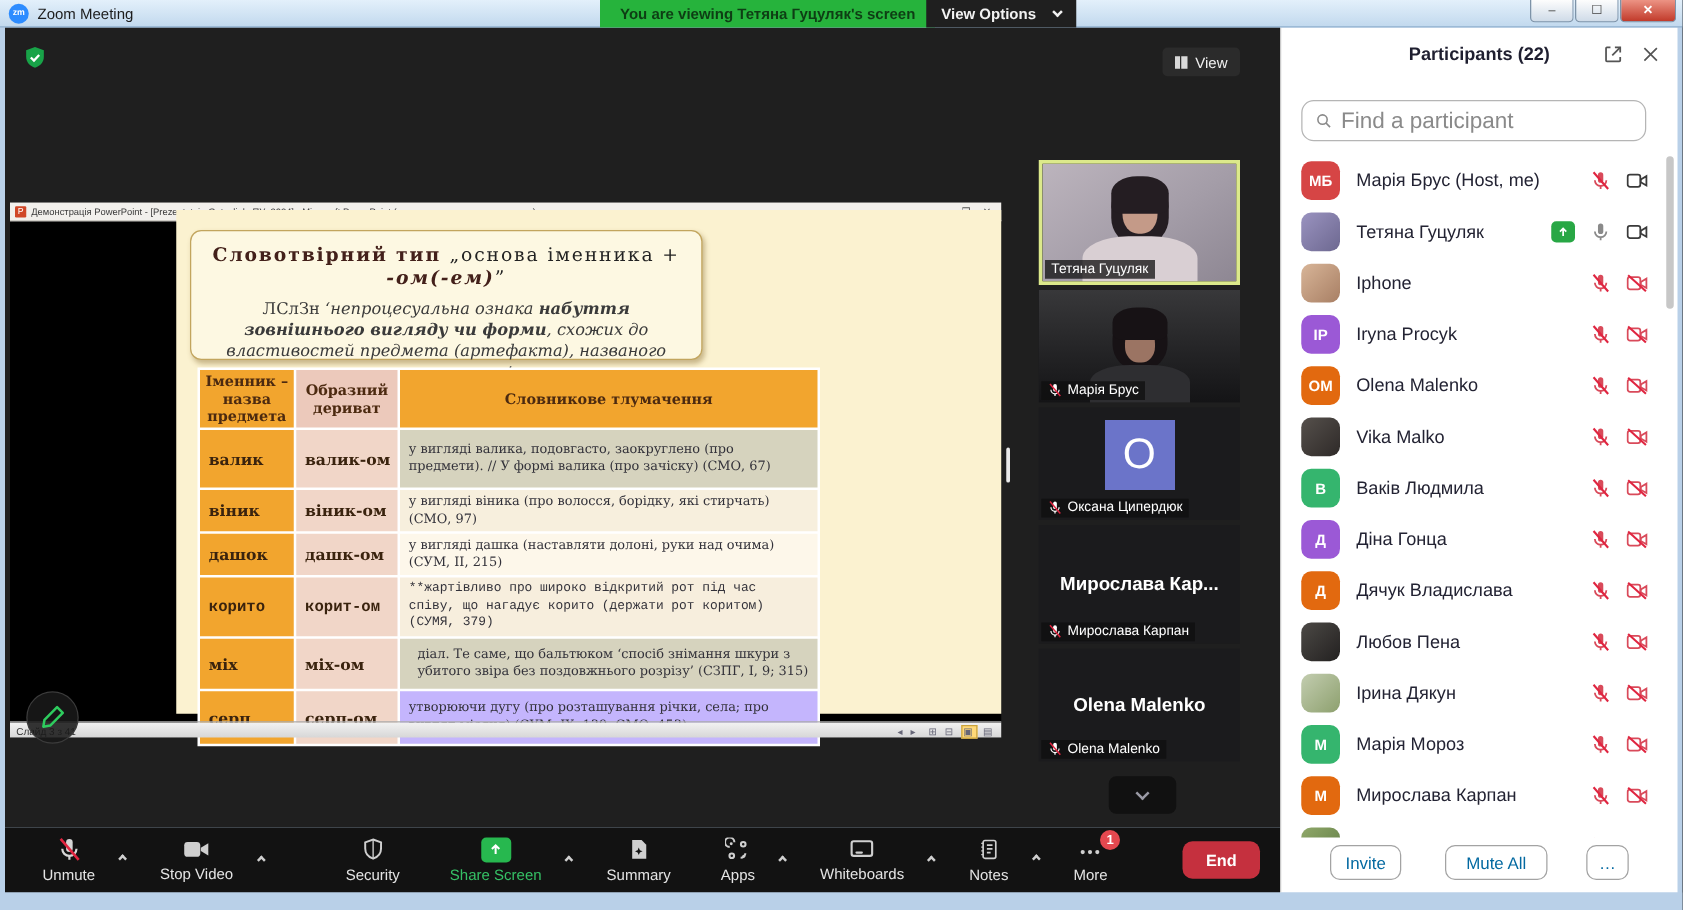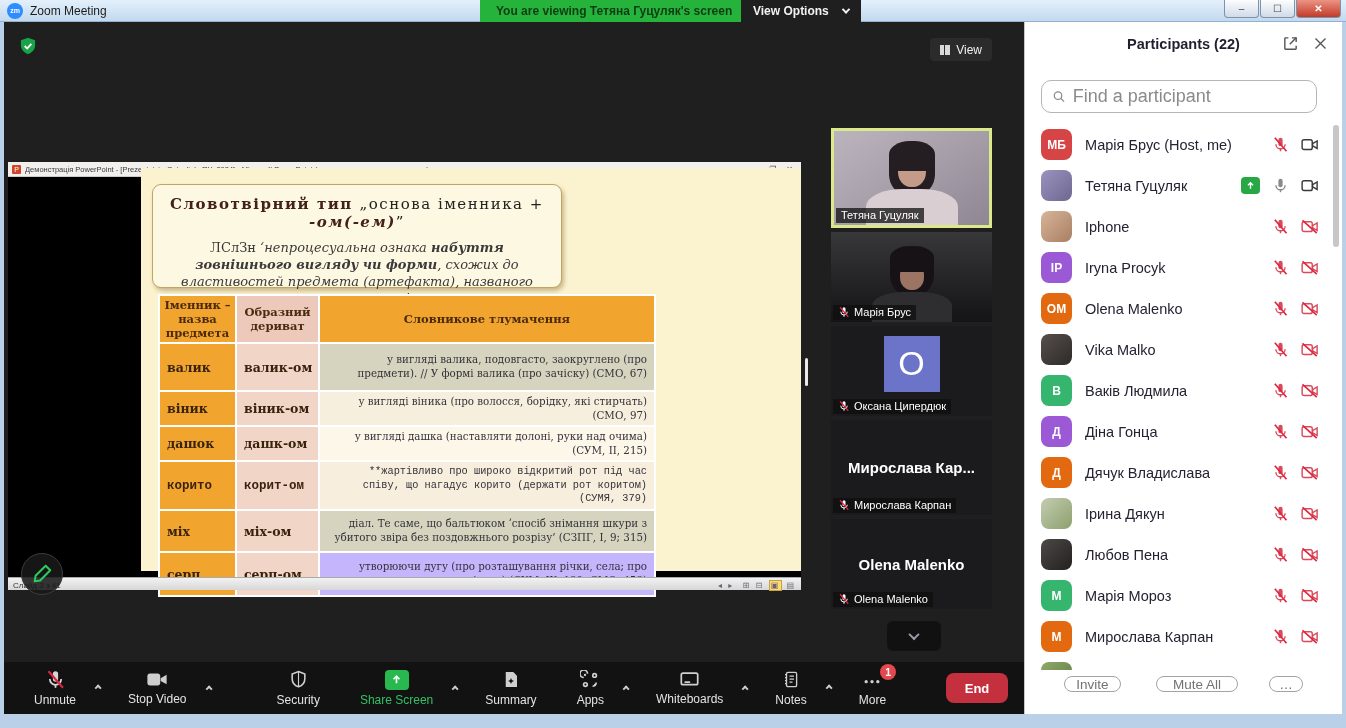--- a/index.html
+++ b/index.html
@@ -62,21 +62,21 @@
   .st-def .lbl { font-style:normal; }
 
   table.sl-tbl { position:absolute; left:17px; top:126px; border-collapse:separate; border-spacing:2px;
     background:#fff; table-layout:fixed; width:498px; }
   .sl-tbl th { font-size:11.5px; font-weight:bold; color:#4c2a10; text-align:center; vertical-align:middle; padding:2px; }
   .sl-tbl th.h1, .sl-tbl th.h3 { background:#f2a52e; }
   .sl-tbl th.h2 { background:#ecc9bb; }
   .sl-tbl td { vertical-align:middle; }
   .sl-tbl td.c1 { background:#f2a52e; font-weight:bold; font-size:12.5px; color:#3a230e; padding-left:7px; width:75px; }
   .sl-tbl td.c2 { background:#f1d6c8; font-weight:bold; font-size:12.5px; color:#3a230e; padding-left:7px; width:81px; }
-  .sl-tbl td.c3 { font-size:10.3px; color:#33323a; padding:3px 7px; line-height:1.32; width:334px; text-align:right; }
+  .sl-tbl td.c3 { font-size:10.3px; color:#33323a; padding:3px 7px; line-height:1.32; width:334px; text-align:left; }
 
   
   .fab { position:absolute; left:17px; top:531px; width:42px; height:42px; border-radius:50%;
     background:rgba(25,25,25,.88); border:1px solid #3c3c3c; display:flex; align-items:center; justify-content:center; cursor:pointer; }
   .split-handle { position:absolute; left:801px; top:336px; width:3px; height:28px; background:#e9e9e9; border-radius:2px; cursor:ew-resize; }
 
   
   .vstrip { position:absolute; left:827px; top:106px; width:165px; }
   .vtile { position:relative; width:161px; background:#1b1b1d; margin-bottom:4px; overflow:hidden; }
   .vtile.active { border:3px solid #dce98b; }
@@ -134,22 +134,22 @@
   .p-icons { display:flex; align-items:center; gap:12px; flex:none; }
   .share-pill { width:19px; height:17px; background:#28a745; border-radius:4px; display:flex; align-items:center; justify-content:center; }
   .ph1 { background:linear-gradient(135deg,#9a93c0,#6d6890); }
   .ph2 { background:linear-gradient(135deg,#d8b598,#a87f64); }
   .ph3 { background:linear-gradient(135deg,#56504c,#2e2a28); }
   .ph4 { background:linear-gradient(135deg,#c3cdb0,#8da06e); }
   .ph5 { background:linear-gradient(135deg,#4c4946,#232120); }
   .ph6 { background:linear-gradient(135deg,#90a86a,#5d7a42); }
   .p-scroll { position:absolute; right:3px; top:103px; width:6px; height:122px; background:#c7c7c7; border-radius:3px; }
   .p-footer { position:absolute; left:0; bottom:0; width:100%; height:48px; }
-  .p-btn { position:absolute; top:10px; height:16px; border:1px solid #a3a3a3; border-radius:8px;
-    background:#fff; color:#737373; font-size:13.5px; text-align:center; cursor:pointer;
+  .p-btn { position:absolute; top:10px; height:28px; border:1px solid #a3a3a3; border-radius:8px;
+    background:#fff; color:#0369a1; font-size:13.5px; text-align:center; cursor:pointer;
     display:flex; align-items:center; justify-content:center; font-family:"Liberation Sans", sans-serif; }
   .bottom-frame { position:absolute; left:0; top:714px; width:1346px; height:14px; background:#b9d0e8; }
 </style>
 </head>
 <body>
 
 <div class="titlebar">
   <div class="zoom-logo">zm</div>
   <div class="win-title">Zoom Meeting</div>
   <div class="share-banner">You are viewing Тетяна Гуцуляк's screen</div>
@@ -594,39 +594,39 @@
     <line x1="4" y1="2.5" x2="20.5" y2="21.5" stroke="#e02540" stroke-width="2.4"></line>
           </svg>
           <svg width="18" height="15.299999999999999" viewBox="0 0 24 20" fill="none" stroke="#d94a5a" stroke-width="1.9">
     <rect x="1.5" y="3.5" width="13.5" height="13" rx="2.5"></rect>
     <path d="M15.5 8.5l6-3.5v10l-6-3.5z"></path>
     <line x1="2" y1="1.5" x2="21" y2="18.5" stroke="#e02540" stroke-width="2.2"></line>
           </svg>
         </span>
       </div>
       <div class="p-row">
+        <span class="p-avatar ph5"></span>
+        <span class="p-name">Любов Пена</span>
+    <span class="p-icons">
+          <svg width="17" height="17" viewBox="0 0 24 24" fill="none" stroke="#d94a5a" stroke-width="2">
+    <rect x="9" y="2.5" width="6" height="12" rx="3" fill="#d94a5a" stroke="none"></rect>
+    <path d="M5.5 11.5a6.5 6.5 0 0 0 13 0"></path>
+            <line x1="12" y1="18" x2="12" y2="21.5"></line>
+    <line x1="4" y1="2.5" x2="20.5" y2="21.5" stroke="#e02540" stroke-width="2.4"></line>
+          </svg>
+          <svg width="18" height="15.299999999999999" viewBox="0 0 24 20" fill="none" stroke="#d94a5a" stroke-width="1.9">
+    <rect x="1.5" y="3.5" width="13.5" height="13" rx="2.5"></rect>
+    <path d="M15.5 8.5l6-3.5v10l-6-3.5z"></path>
+    <line x1="2" y1="1.5" x2="21" y2="18.5" stroke="#e02540" stroke-width="2.2"></line>
+          </svg>
+        </span>
+      </div>
+      <div class="p-row">
         <span class="p-avatar ph4"></span>
         <span class="p-name">Ірина Дякун</span>
-    <span class="p-icons">
-          <svg width="17" height="17" viewBox="0 0 24 24" fill="none" stroke="#d94a5a" stroke-width="2">
-    <rect x="9" y="2.5" width="6" height="12" rx="3" fill="#d94a5a" stroke="none"></rect>
-    <path d="M5.5 11.5a6.5 6.5 0 0 0 13 0"></path>
-            <line x1="12" y1="18" x2="12" y2="21.5"></line>
-    <line x1="4" y1="2.5" x2="20.5" y2="21.5" stroke="#e02540" stroke-width="2.4"></line>
-          </svg>
-          <svg width="18" height="15.299999999999999" viewBox="0 0 24 20" fill="none" stroke="#d94a5a" stroke-width="1.9">
-    <rect x="1.5" y="3.5" width="13.5" height="13" rx="2.5"></rect>
-    <path d="M15.5 8.5l6-3.5v10l-6-3.5z"></path>
-    <line x1="2" y1="1.5" x2="21" y2="18.5" stroke="#e02540" stroke-width="2.2"></line>
-          </svg>
-        </span>
-      </div>
-      <div class="p-row">
-        <span class="p-avatar ph5"></span>
-        <span class="p-name">Любов Пена</span>
     <span class="p-icons">
           <svg width="17" height="17" viewBox="0 0 24 24" fill="none" stroke="#d94a5a" stroke-width="2">
     <rect x="9" y="2.5" width="6" height="12" rx="3" fill="#d94a5a" stroke="none"></rect>
     <path d="M5.5 11.5a6.5 6.5 0 0 0 13 0"></path>
             <line x1="12" y1="18" x2="12" y2="21.5"></line>
     <line x1="4" y1="2.5" x2="20.5" y2="21.5" stroke="#e02540" stroke-width="2.4"></line>
           </svg>
           <svg width="18" height="15.299999999999999" viewBox="0 0 24 20" fill="none" stroke="#d94a5a" stroke-width="1.9">
     <rect x="1.5" y="3.5" width="13.5" height="13" rx="2.5"></rect>
     <path d="M15.5 8.5l6-3.5v10l-6-3.5z"></path>

